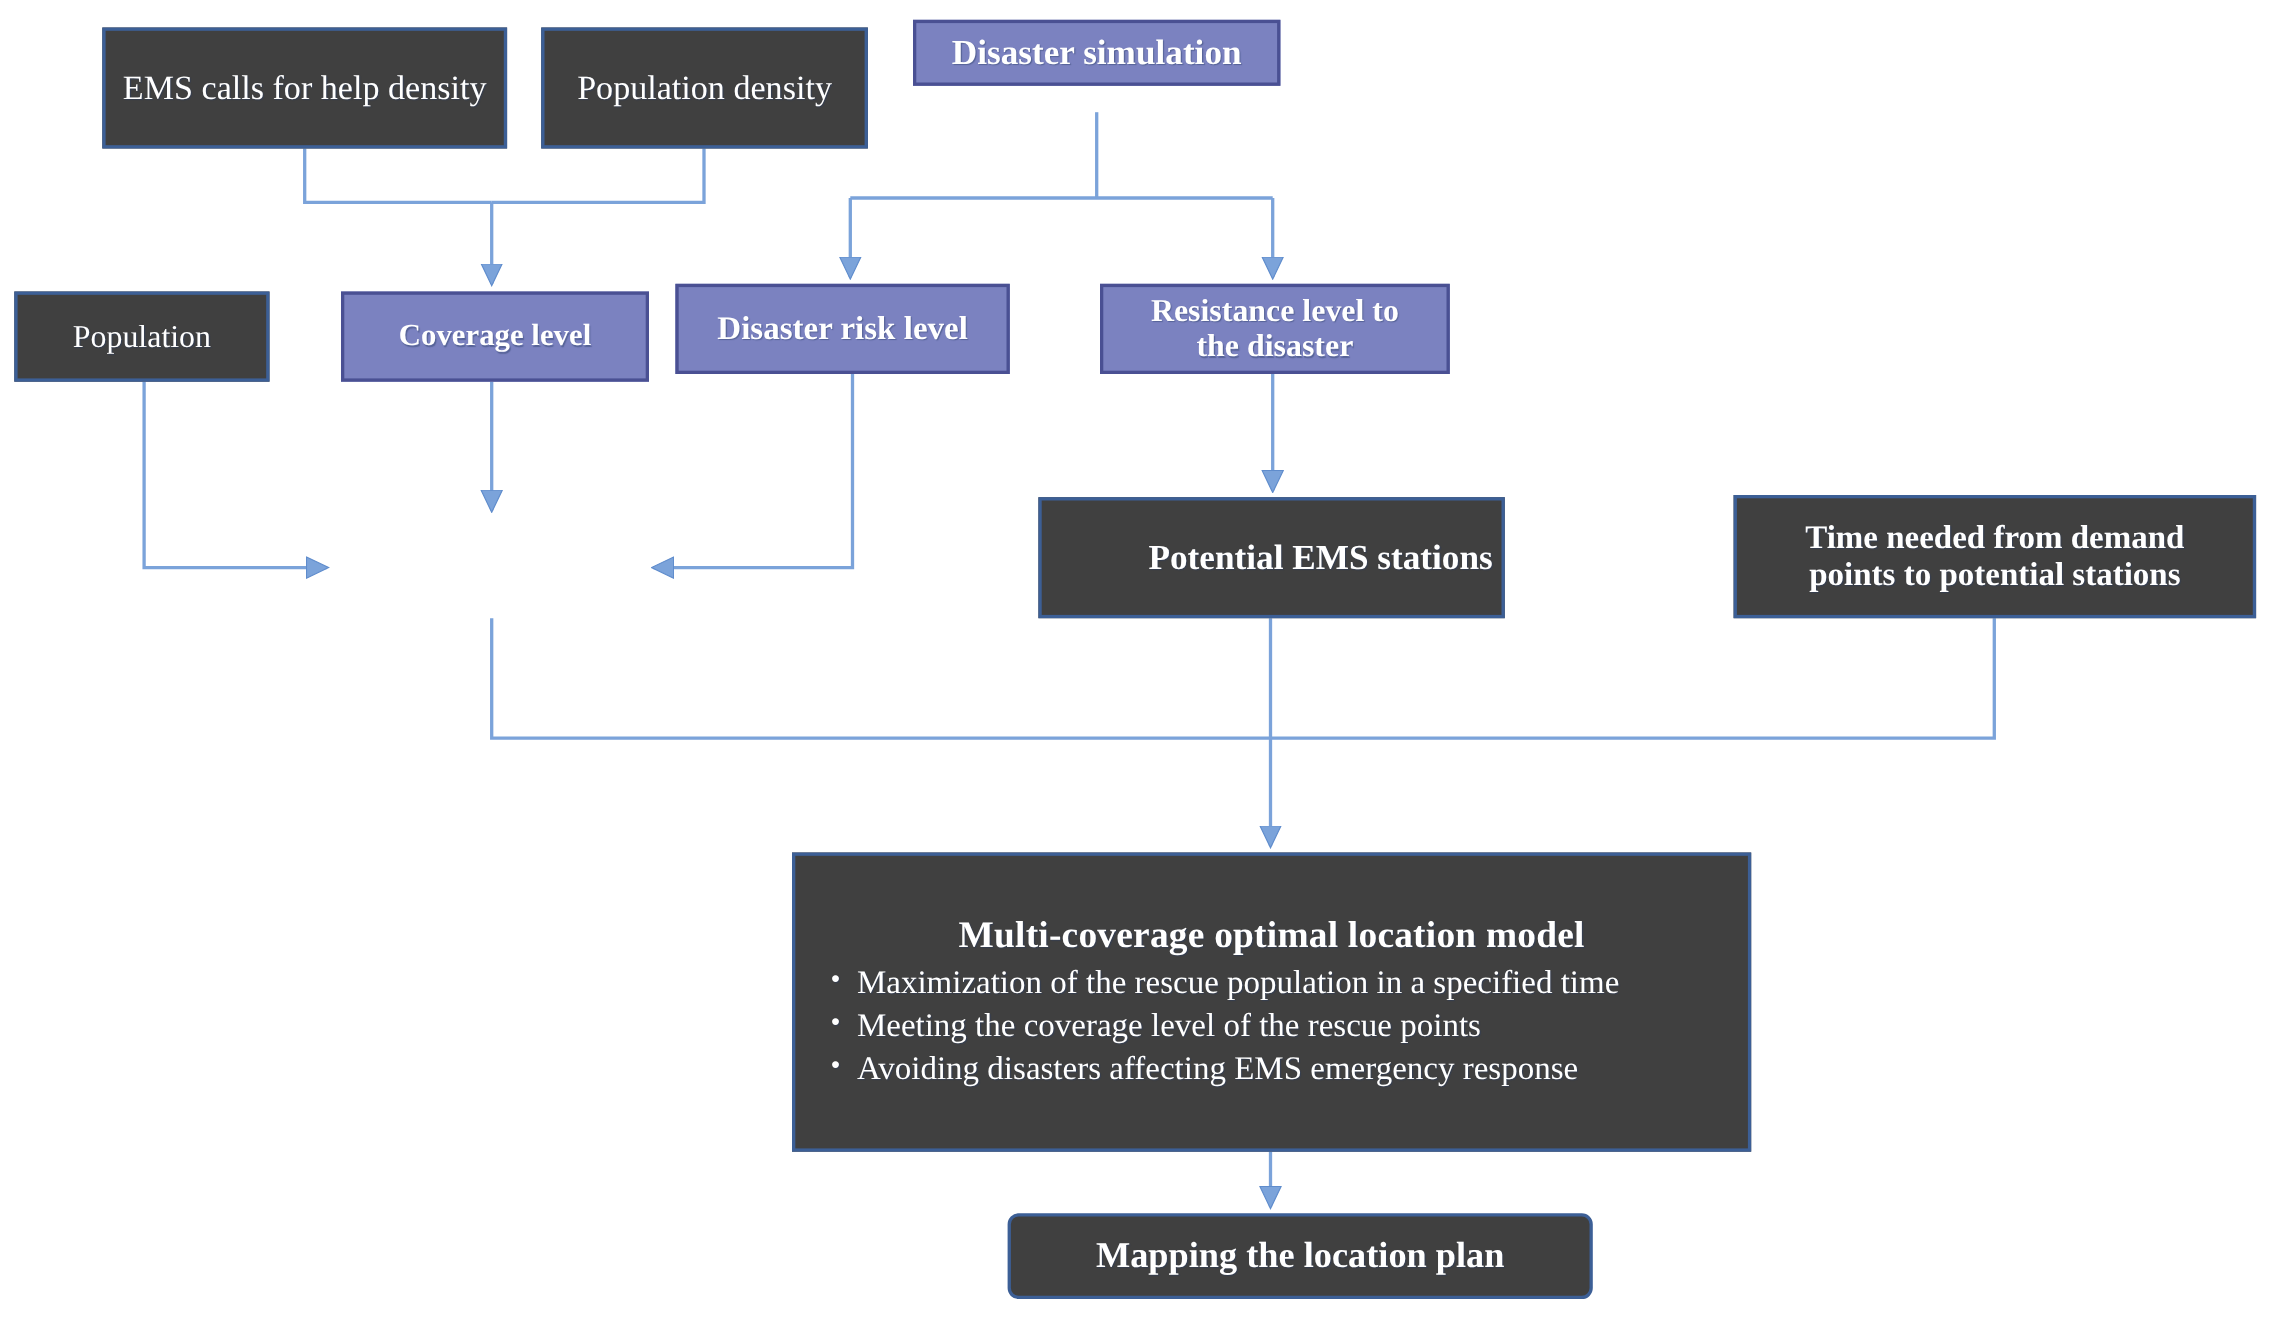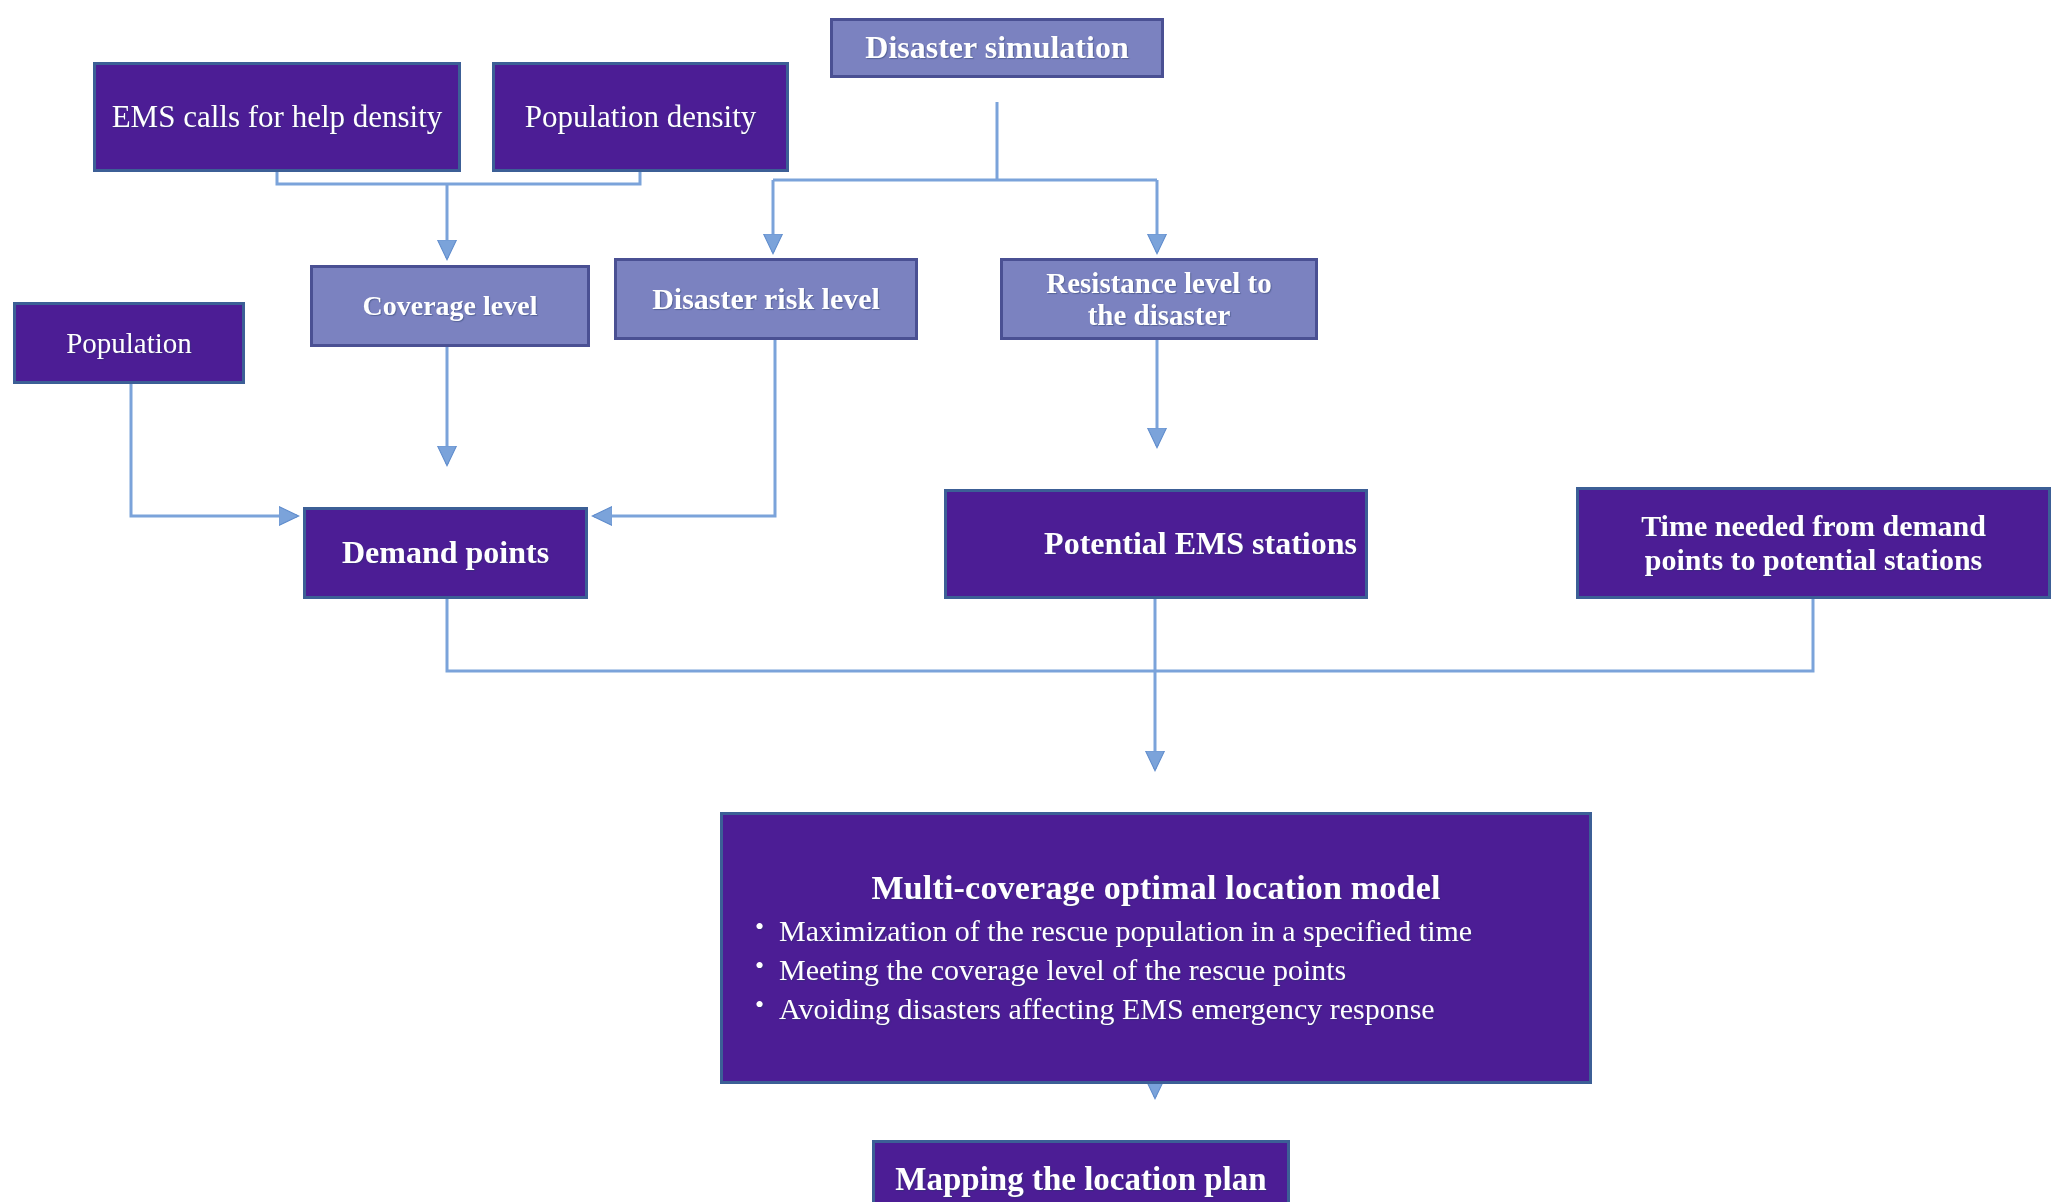--- a/index.html
+++ b/index.html
@@ -31,23 +31,22 @@
     align-items: center;
     justify-content: center;
     text-align: center;
     color: #ffffff;
     border-style: solid;
     border-width: 3px;
     text-shadow: 1px 1px 1px rgba(40,60,100,0.45);
     z-index: 2;
   }
   .node.blue {
-    background: #4c1d95;
+    background: #404040;
     border-color: #3c5f96;
-    margin-top: 37px;
   }
   .node.purple {
     background: #7b82c0;
     border-color: #4a5093;
   }
   .node.plain {
     font-weight: normal;
   }
   .node.bold {
     font-weight: bold;
@@ -66,21 +65,21 @@
   #n-population { left: 13px;   top: 265px;  width: 232px; height: 82px;  font-size: 29px; }
   #n-coverage   { left: 310px;  top: 265px;  width: 280px; height: 82px;  font-size: 28px; }
   #n-risk       { left: 614px;  top: 258px;  width: 304px; height: 82px;  font-size: 30px; }
   #n-resist     { left: 1000px; top: 258px;  width: 318px; height: 82px;  font-size: 29px; }
 
   #n-demand     { left: 303px;  top: 470px;  width: 285px; height: 92px;  font-size: 32px; }
   #n-potential  { left: 944px;  top: 452px;  width: 424px; height: 110px; font-size: 32px; align-items: flex-end; }
   #n-time       { left: 1576px; top: 450px;  width: 475px; height: 112px; font-size: 30px; }
 
   #n-model      { left: 720px;  top: 775px;  width: 872px; height: 272px; }
-  #n-mapping    { left: 872px;  top: 1103px; width: 418px; height: 78px;  font-size: 33px; }
+  #n-mapping    { left: 916px;  top: 1103px; width: 532px; height: 78px;  font-size: 33px; border-radius: 10px; }
 
   
   .model-inner {
     width: 100%;
     box-sizing: border-box;
     padding: 0 26px;
     display: flex;
     flex-direction: column;
     align-items: center;
   }
@@ -179,23 +178,20 @@
 
   <div class="node purple bold" id="n-risk">
     <span class="node-text">Disaster risk level</span>
   </div>
 
   <div class="node purple bold" id="n-resist">
     <span class="node-text">Resistance level to</span>
     <span class="node-text">the disaster</span>
   </div>
 
-  <div class="node blue bold" id="n-demand">
-    <span class="node-text">Demand points</span>
-  </div>
 
   <div class="node blue bold" id="n-potential">
     <span class="node-text">Potential EMS stations</span>
   </div>
 
   <div class="node blue bold" id="n-time">
     <span class="node-text">Time needed from demand</span>
     <span class="node-text">points to potential stations</span>
   </div>
 

